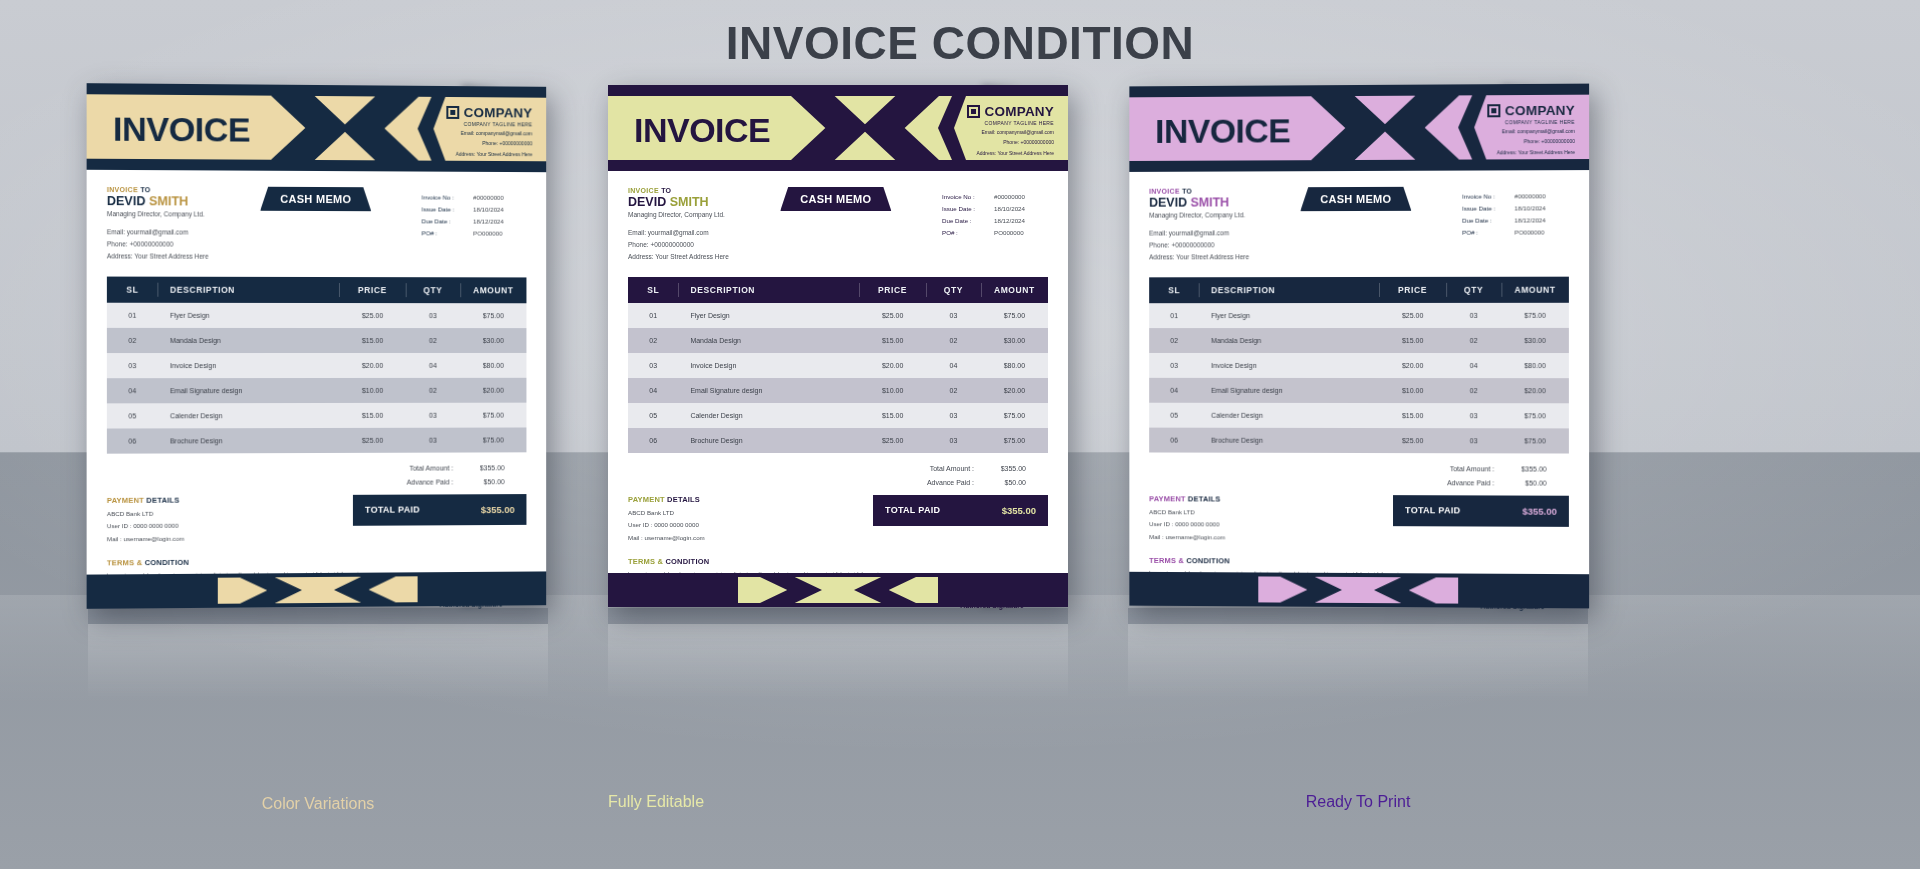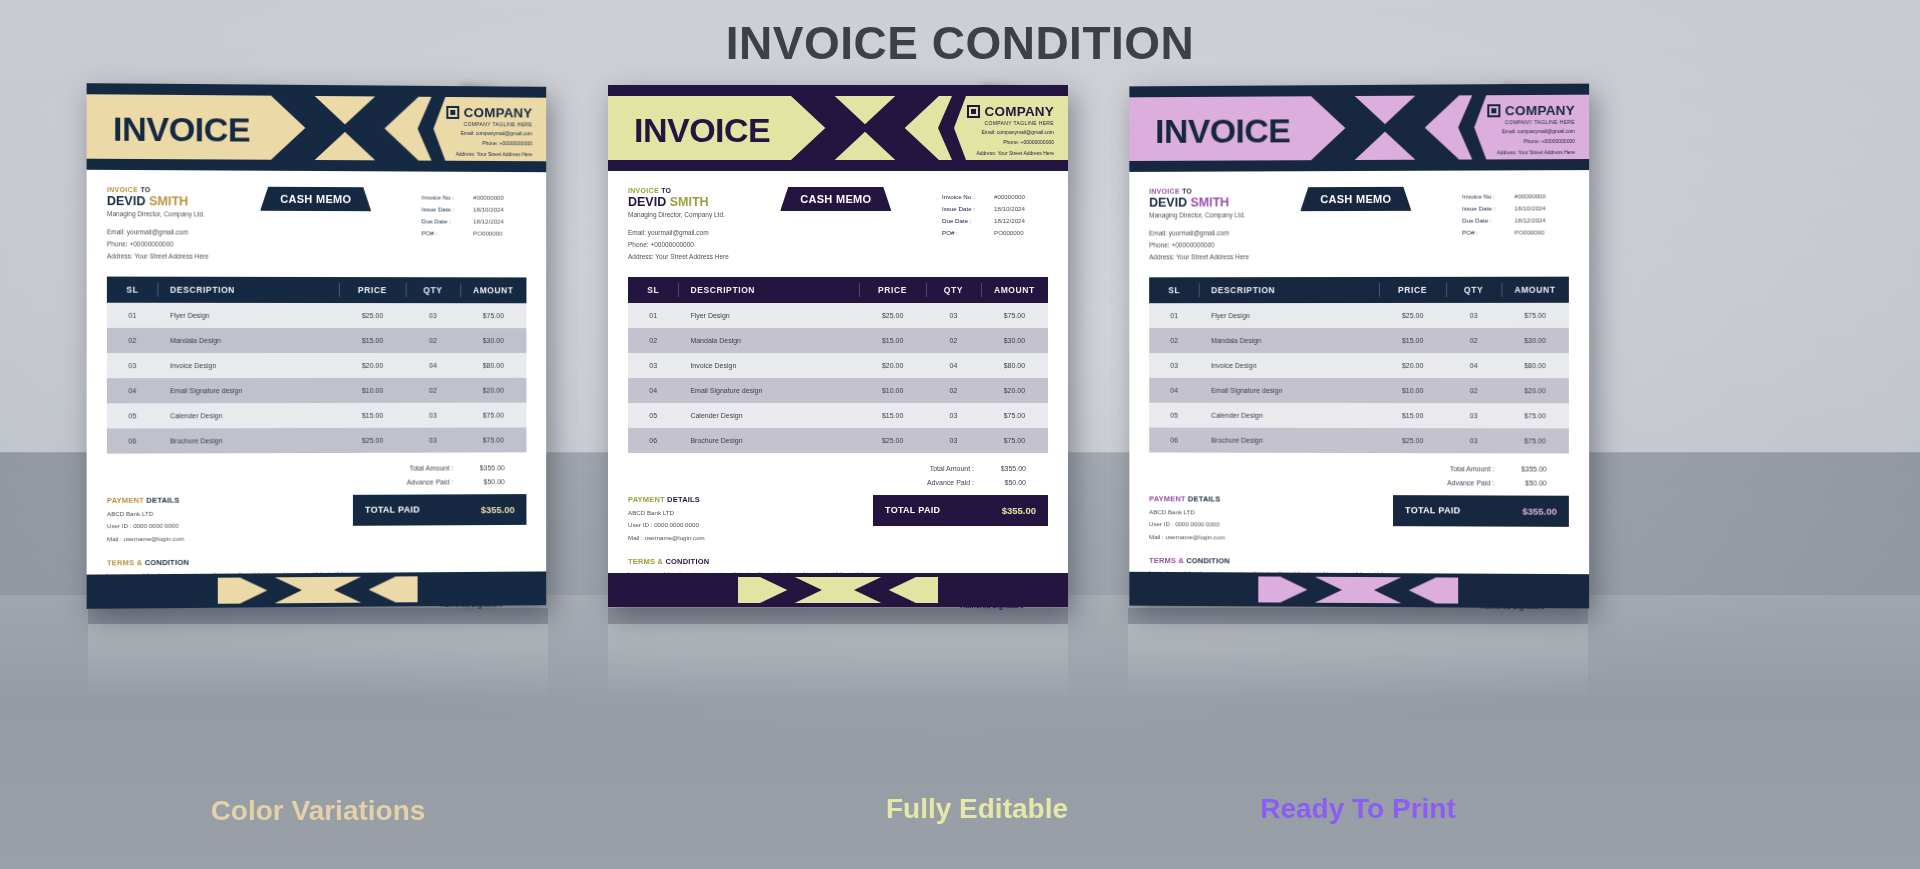--- a/index.html
+++ b/index.html
@@ -147,23 +147,23 @@
   .sign .cap{ font-size:6.8px; font-weight:bold; color:var(--dark); }
 
   
   .ftr{ position:absolute; left:0; bottom:0; width:100%; height:34px; background:var(--dark); overflow:hidden; }
   .ftr .band{ position:absolute; left:130px; top:4px; width:200px; height:26px; background:var(--accent); }
   .ftr .fa{ position:absolute; top:4px; left:152px; width:62px; height:26px; background:var(--dark);
     clip-path:polygon(0 0,56% 0,100% 50%,56% 100%,0 100%,44% 50%); }
   .ftr .fb{ position:absolute; top:4px; left:246px; width:62px; height:26px; background:var(--dark);
     clip-path:polygon(100% 0,44% 0,0 50%,44% 100%,100% 100%,56% 50%); }
 
-  .caption{ position:absolute; font-size:28px; font-weight:bold; }
+  .caption{ position:absolute; font-size:16px; font-weight:normal; }
   .cap1{ left:0; width:460px; text-align:center; top:795px; color:#e3d1a8; }
-  .cap2{ left:0; width:460px; text-align:right; top:793px; color:#e6e8a8; }
+  .cap2{ left:0; width:460px; text-align:left; top:793px; color:#e6e8a8; }
   .cap3{ left:0; width:460px; text-align:center; top:793px; color:#8e4f9e; }
   .cap-wrap{ position:absolute; }
 </style>
 </head>
 <body>
 
 <div class="wall-vignette"></div>
 <div class="floor-glow"></div>
 
 <div class="main-title">INVOICE CONDITION</div>
@@ -596,15 +596,15 @@
   </div>
   </div>
 <div id="captions">
   <div class="cap-wrap" style="left:88px;top:0">
     <div class="caption cap1" style="color:#e3d1a8">Color Variations</div>
   </div>
   <div class="cap-wrap" style="left:608px;top:0">
     <div class="caption cap2" style="color:#e6e8a8">Fully Editable</div>
   </div>
   <div class="cap-wrap" style="left:1128px;top:0">
-    <div class="caption cap3" style="color:#8b5cf6">Ready To Print</div>
+    <div class="caption cap3" style="color:#4c1d95">Ready To Print</div>
   </div>
   </div>
 
 </body></html>

